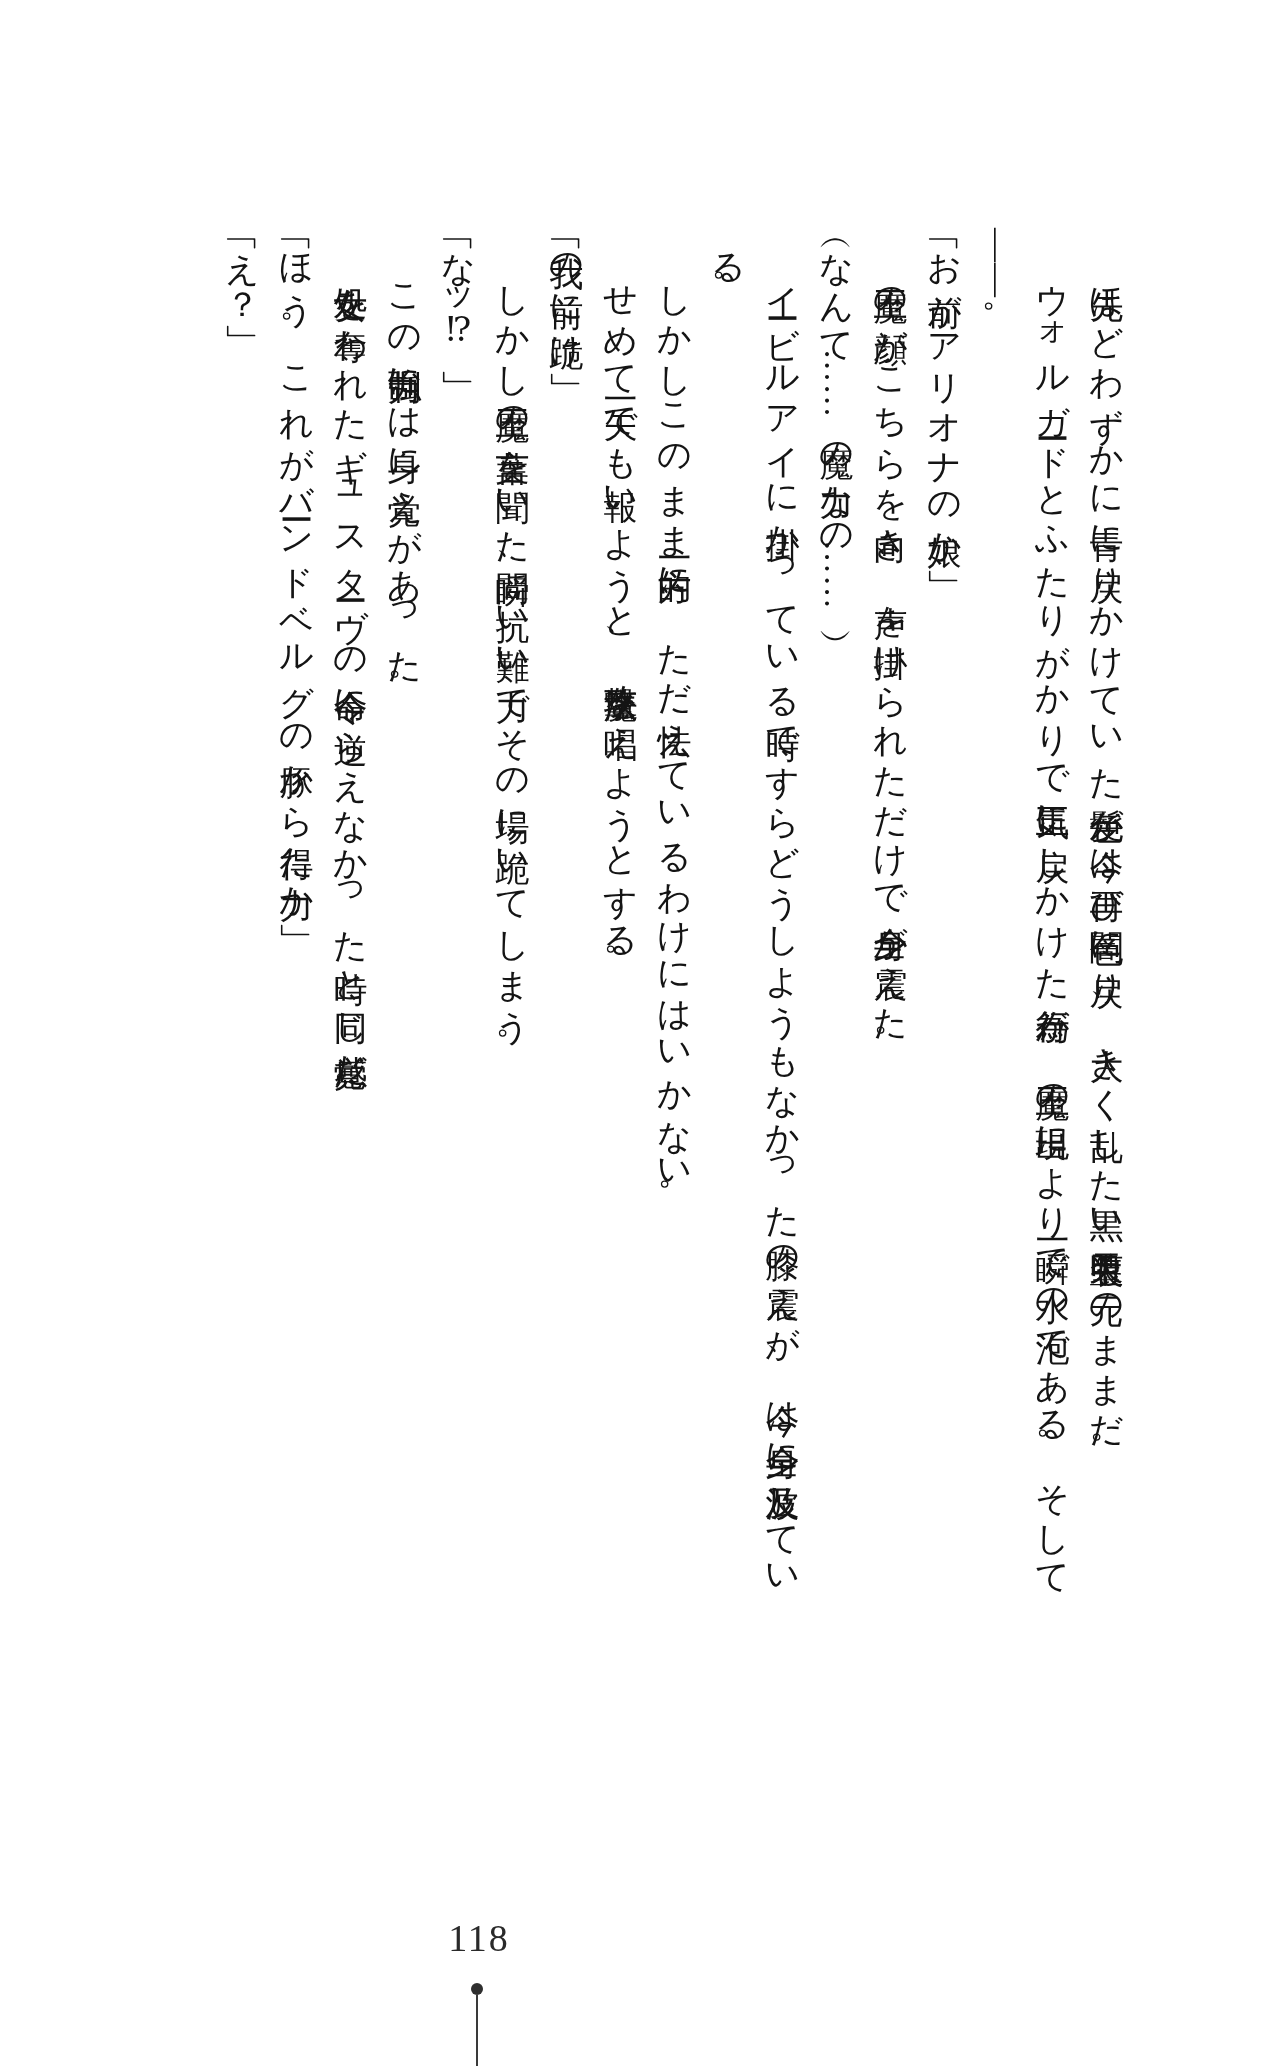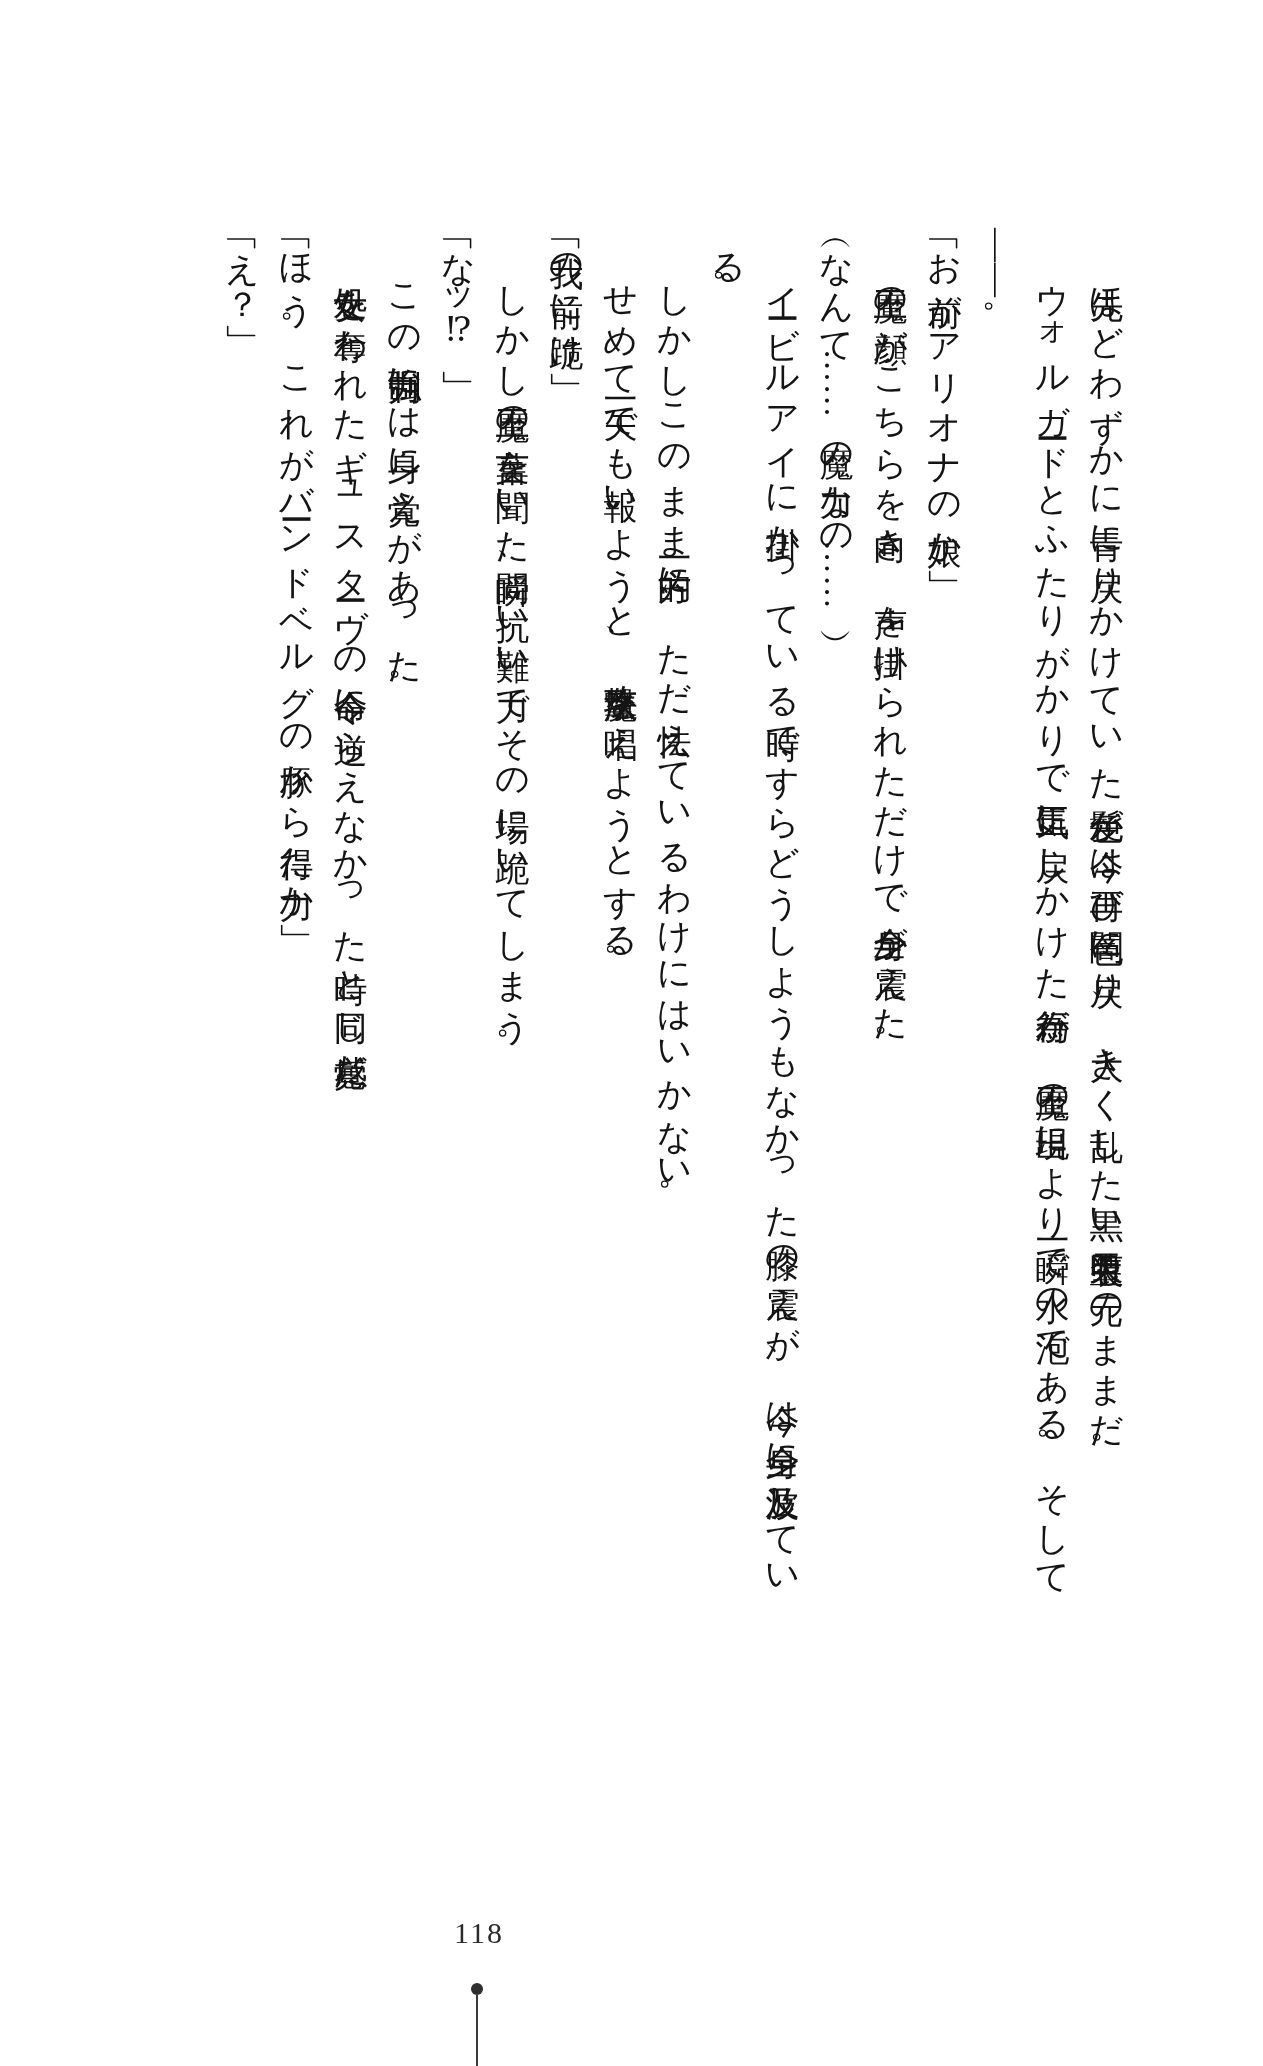--- a/index.html
+++ b/index.html
@@ -37,21 +37,21 @@
   .para.indent {
     text-indent: 1em;           
   }
   
   .page-number {
     position: absolute;
     left: 448px;
     top: 1916px;
     width: 62px;
     text-align: center;
-    font-size: 30px;
+    font-size: 38px;
     letter-spacing: 2px;
     color: #2a2a2a;
   }
   .footer-dot {
     position: absolute;
     left: 471px;
     top: 1983px;
     width: 12px;
     height: 12px;
     border-radius: 50%;

